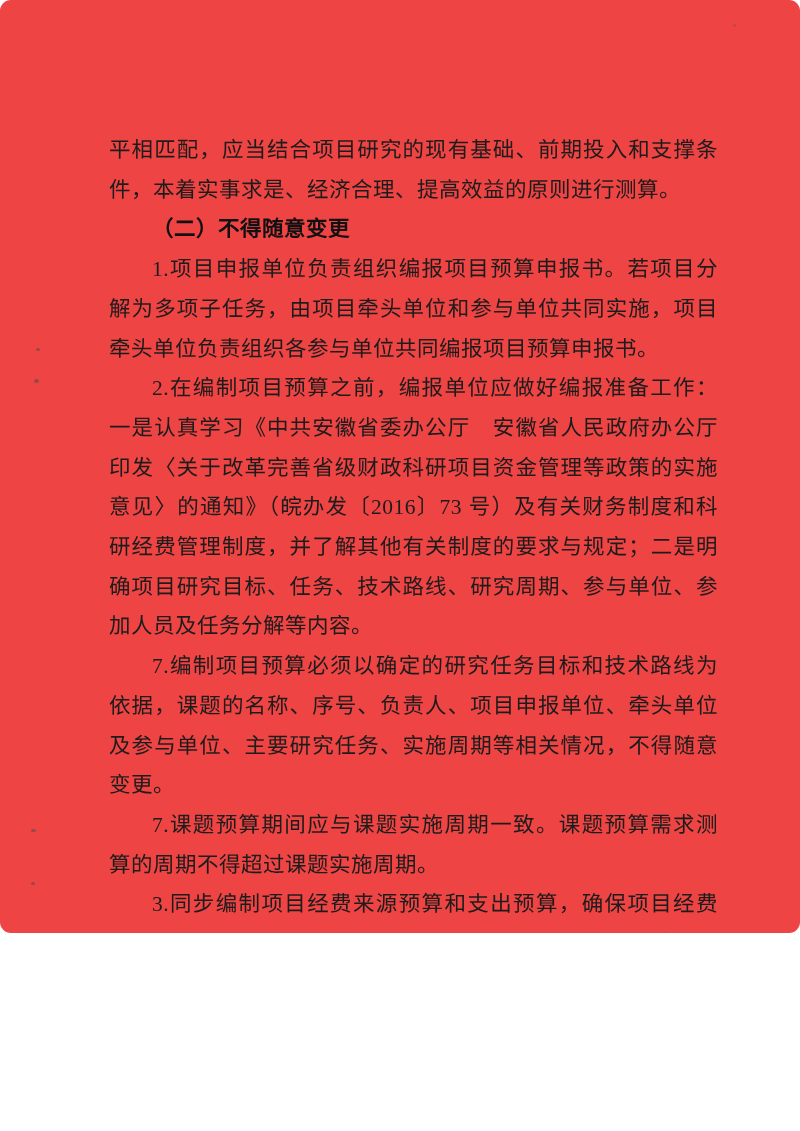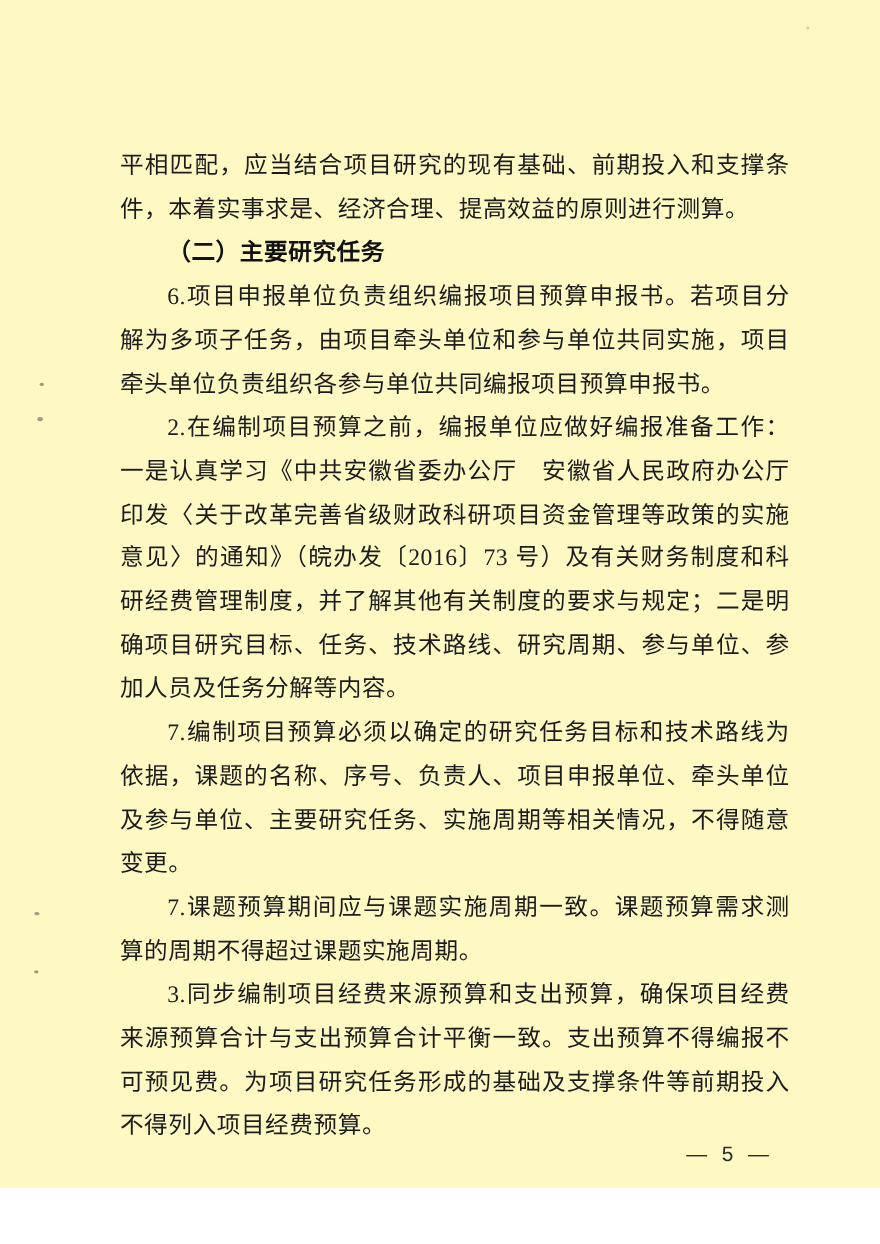--- a/index.html
+++ b/index.html
@@ -6,23 +6,24 @@
 
   html, body {
     width: 800px;
     background: #ffffff;
     font-family: "Liberation Serif", "DejaVu Serif", serif;
   }
 
   .page {
     position: relative;
     width: 800px;
-    height: 1080px;
-    background: #fef9c3;
+    height: 933px;
+    background: #ef4444;
     overflow: hidden;
+    border-radius: 11px;
   }
 
   .content {
     position: absolute;
     left: 109px;
     top: 131px;
     width: 609px;
     font-size: 21.5px;
     line-height: 39.7px;
     color: #1c1c1c;
@@ -73,23 +74,23 @@
   .speck-5 { left: 733px; top: 24px;  width: 3px; height: 3px; opacity: 0.25; }
 </style>
 </head>
 <body>
 
 <div class="page">
 
   <div class="content">
     <p class="para-continuation">平相匹配，应当结合项目研究的现有基础、前期投入和支撑条件，本着实事求是、经济合理、提高效益的原则进行测算。</p>
 
-    <p class="section-heading">（二）主要研究任务</p>
+    <p class="section-heading">（二）不得随意变更</p>
 
-    <p class="para-numbered">6.项目申报单位负责组织编报项目预算申报书。若项目分解为多项子任务，由项目牵头单位和参与单位共同实施，项目牵头单位负责组织各参与单位共同编报项目预算申报书。</p>
+    <p class="para-numbered">1.项目申报单位负责组织编报项目预算申报书。若项目分解为多项子任务，由项目牵头单位和参与单位共同实施，项目牵头单位负责组织各参与单位共同编报项目预算申报书。</p>
 
     <p class="para-numbered">2.在编制项目预算之前，编报单位应做好编报准备工作：一是认真学习《中共安徽省委办公厅　安徽省人民政府办公厅印发〈关于改革完善省级财政科研项目资金管理等政策的实施意见〉的通知》（皖办发〔2016〕73 号）及有关财务制度和科研经费管理制度，并了解其他有关制度的要求与规定；二是明确项目研究目标、任务、技术路线、研究周期、参与单位、参加人员及任务分解等内容。</p>
 
     <p class="para-numbered">7.编制项目预算必须以确定的研究任务目标和技术路线为依据，课题的名称、序号、负责人、项目申报单位、牵头单位及参与单位、主要研究任务、实施周期等相关情况，不得随意变更。</p>
 
     <p class="para-numbered">7.课题预算期间应与课题实施周期一致。课题预算需求测算的周期不得超过课题实施周期。</p>
 
     <p class="para-numbered">3.同步编制项目经费来源预算和支出预算，确保项目经费来源预算合计与支出预算合计平衡一致。支出预算不得编报不可预见费。为项目研究任务形成的基础及支撑条件等前期投入不得列入项目经费预算。</p>
   </div>
 

